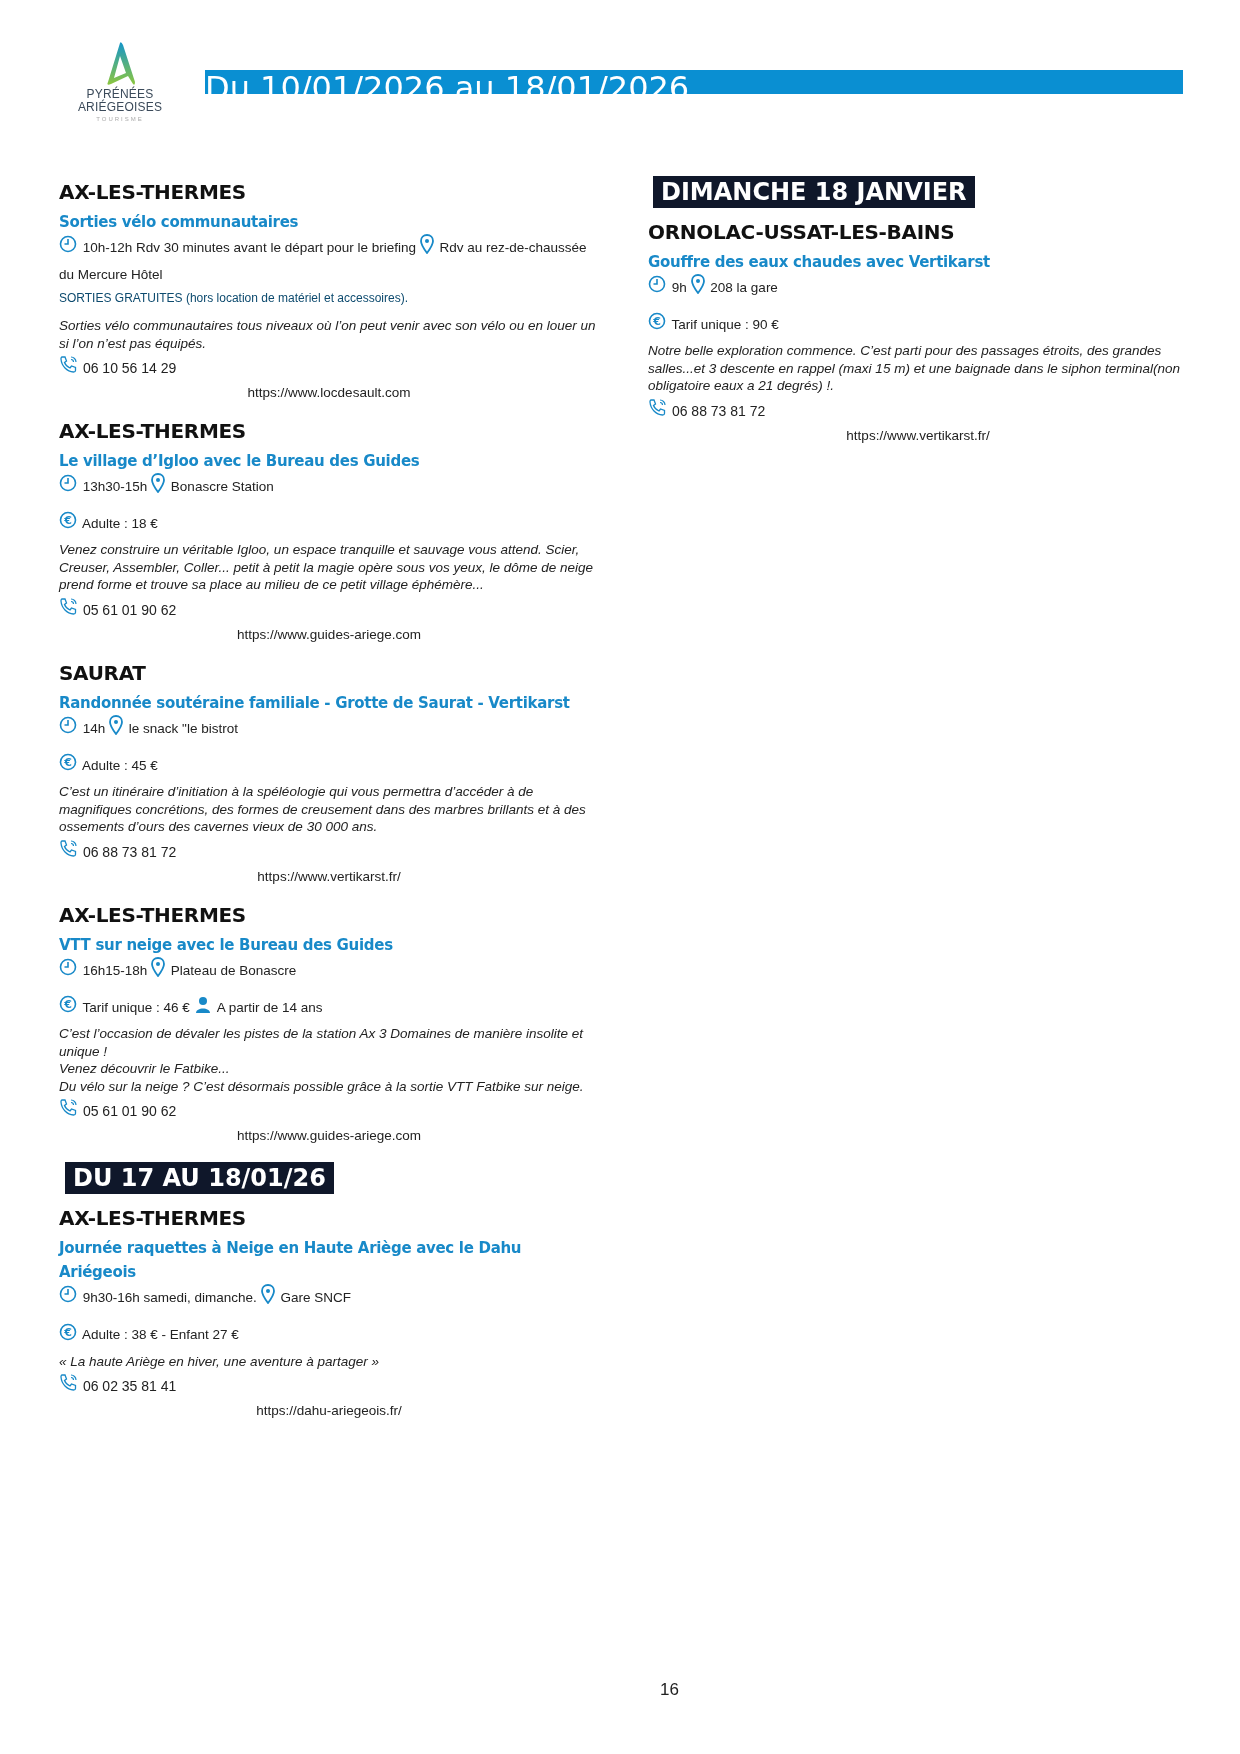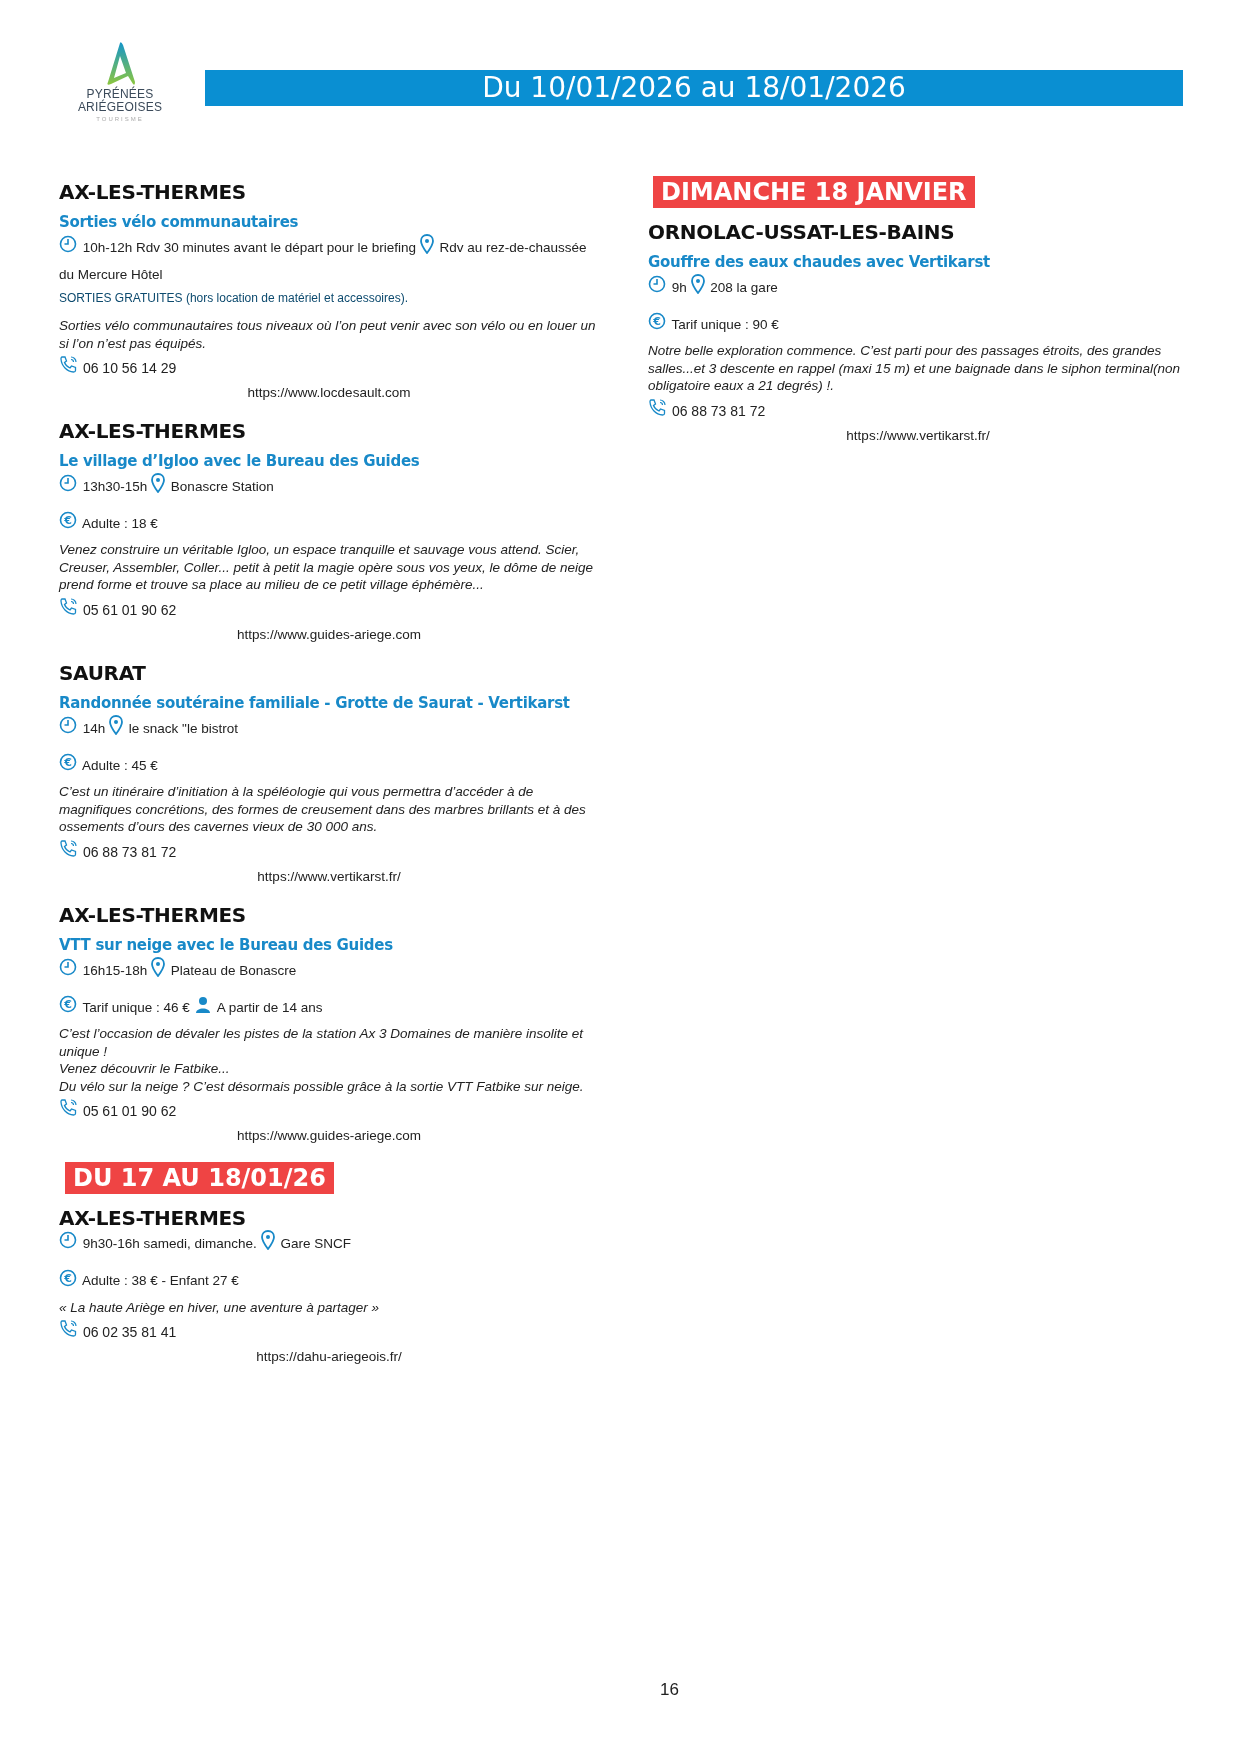--- a/index.html
+++ b/index.html
@@ -1,25 +1,25 @@
 <!DOCTYPE html>
 <html><head>
 <meta charset="utf-8">
 <style>
   html, body { margin:0; padding:0; background:#ffffff; }
   body { width:1240px; height:1754px; position:relative; font-family:"Liberation Sans", sans-serif; color:#1a1a1a; overflow:hidden; }
   .logo { position:absolute; left:70px; top:40px; width:100px; height:100px; text-align:center; }
   .logo svg { display:block; margin:0 auto; }
   .logo .l1, .logo .l2 { font-family:Liberation Sans, sans-serif; font-size:12px; color:#3b4a5a; line-height:13px; letter-spacing:0.2px; }
   .logo .l3 { font-size:6px; color:#aaa; letter-spacing:2px; line-height:10px; }
-  .topbar { position:absolute; left:205px; top:70px; width:978px; height:36px; background:#0a8fd2; color:#fff; text-align:center; font-family:"DejaVu Sans", sans-serif; font-size:28px; line-height:36px; }
+  .topbar { position:absolute; left:205px; top:70px; width:978px; height:24px; background:#0a8fd2; color:#fff; text-align:left; font-family:"DejaVu Sans", sans-serif; font-size:32px; line-height:36px; }
   .col { position:absolute; width:540px; }
   .col.left { left:59px; top:180px; }
   .col.right { left:648px; top:176px; }
-  .daybar { display:inline-block; background:#ef4444; color:#fff; font-family:"DejaVu Sans", sans-serif; font-weight:bold; font-size:24px; line-height:32px; padding:0 8px 0 8px; margin-bottom:12px; }
+  .daybar { display:inline-block; background:#0f172a; color:#fff; font-family:"DejaVu Sans", sans-serif; font-weight:bold; font-size:24px; line-height:32px; padding:0 8px 0 8px; margin-bottom:12px; }
   .event { margin-bottom:14px; }
   .city { font-family:"DejaVu Sans", sans-serif; font-weight:bold; font-size:20px; line-height:24px; color:#111; letter-spacing:-0.3px; }
   .title { font-family:"DejaVu Sans", sans-serif; font-weight:bold; font-size:15px; line-height:24px; color:#1889c8; margin-top:6px; letter-spacing:-0.3px; }
   .row { font-size:13.5px; line-height:25px; color:#222; display:block; }
   .row .ic { display:inline-block; vertical-align:middle; margin-right:2px; }
   .row.price { margin-top:10px; }
   .plain { font-size:12px; line-height:22px; color:#0c4a6e; }
   .desc { font-style:italic; font-size:13.5px; line-height:17.5px; color:#222; margin-top:4px; }
   .phone { font-size:14px; line-height:26px; color:#222; margin-top:3px; }
   .url { font-size:13.5px; line-height:24px; color:#222;text-align:center; }
@@ -181,20 +181,21 @@
           </svg></span>
       <span>05 61 01 90 62</span>
     </div>
     <div class="url">https://www.guides-ariege.com</div>
   </div>
 
   
   <div class="daybar" style="margin-left:6px">DU 17 AU 18/01/26</div>
   <div class="event">
     <div class="city">AX-LES-THERMES</div>
+    <div class="title">Journée raquettes à Neige en Haute Ariège avec le Dahu Ariégeois</div>
     <div class="row">
       <span class="ic"><svg width="18" height="18" viewBox="0 0 18 18">
             <circle cx="9" cy="9" r="7.5" fill="none" stroke="#1889c8" stroke-width="1.6"></circle>
             <path d="M9 4 V9 H5.5" fill="none" stroke="#1889c8" stroke-width="1.6"></path>
           </svg></span>
       <span>9h30-16h samedi, dimanche.</span>
       <span class="ic"><svg width="14" height="20" viewBox="0 0 14 20">
             <path d="M7 1 C3.5 1 1 3.5 1 7 C1 11 7 19 7 19 C7 19 13 11 13 7 C13 3.5 10.5 1 7 1 Z" fill="none" stroke="#1889c8" stroke-width="1.8"></path>
             <circle cx="7" cy="7" r="2" fill="#1889c8"></circle>
           </svg></span>

